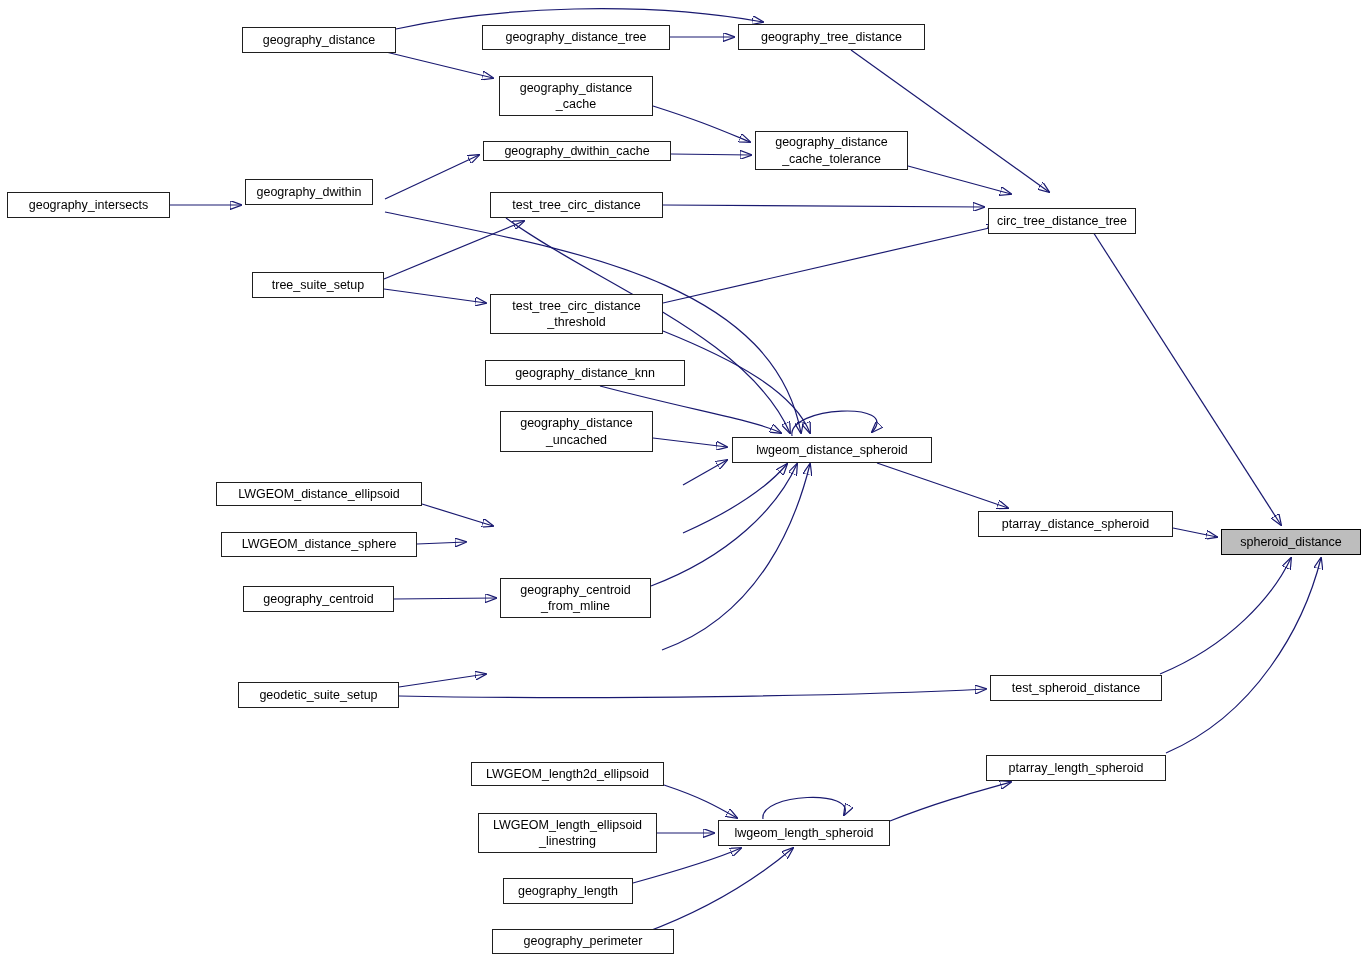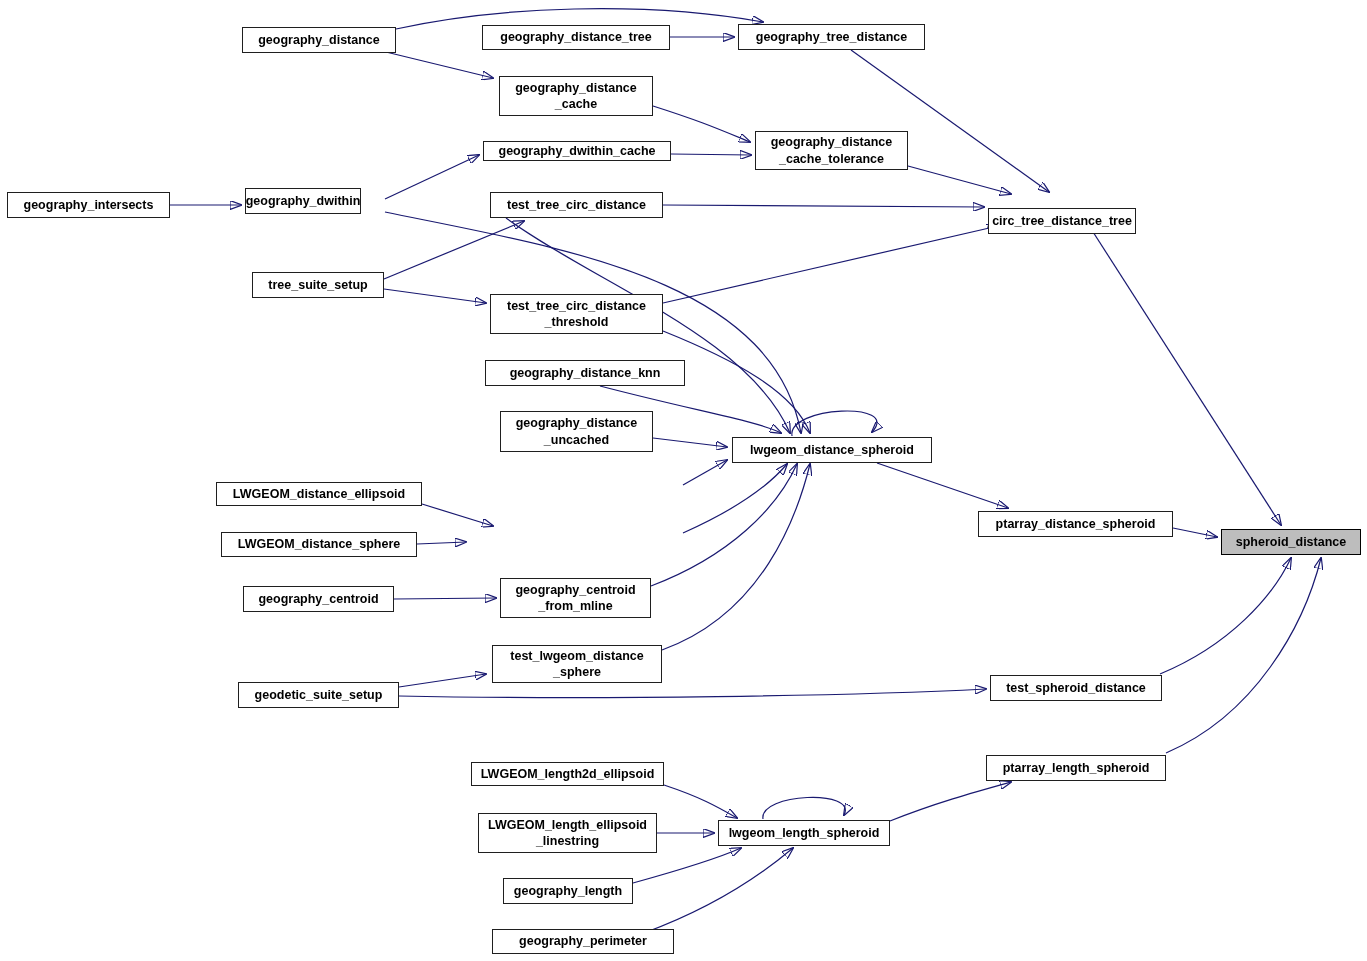--- a/index.html
+++ b/index.html
@@ -35,21 +35,20 @@
     color: #000000;
     font-size: 12.5px;
     line-height: 1.3;
     display: flex;
     align-items: center;
     justify-content: center;
     text-align: center;
     white-space: pre-line;
     cursor: pointer;
     z-index: 2;
-    font-weight: bold;
   }
   .node.hl {
     background: #bdbdbd;
     border: 1.4px solid #000000;
     text-align: center;
   }
 </style>
 </head>
 <body>
 
@@ -105,37 +104,35 @@
 
   <div class="node" style="left:242px;top:27px;width:154px;height:26px">geography_distance</div>
   <div class="node" style="left:482px;top:25px;width:188px;height:25px">geography_distance_tree</div>
   <div class="node" style="left:738px;top:24px;width:187px;height:26px">geography_tree_distance</div>
   <div class="node" style="left:499px;top:76px;width:154px;height:40px">geography_distance
 _cache</div>
   <div class="node" style="left:755px;top:131px;width:153px;height:39px">geography_distance
 _cache_tolerance</div>
   <div class="node" style="left:483px;top:141px;width:188px;height:20px">geography_dwithin_cache</div>
   <div class="node" style="left:7px;top:192px;width:163px;height:26px">geography_intersects</div>
-  <div class="node" style="left:245px;top:188px;width:116px;height:26px">geography_dwithin</div>
+  <div class="node" style="left:245px;top:179px;width:128px;height:26px">geography_dwithin</div>
   <div class="node" style="left:490px;top:192px;width:173px;height:26px">test_tree_circ_distance</div>
   <div class="node" style="left:988px;top:208px;width:148px;height:26px">circ_tree_distance_tree</div>
   <div class="node" style="left:252px;top:272px;width:132px;height:26px">tree_suite_setup</div>
   <div class="node" style="left:490px;top:294px;width:173px;height:40px">test_tree_circ_distance
 _threshold</div>
   <div class="node" style="left:485px;top:360px;width:200px;height:26px">geography_distance_knn</div>
   <div class="node" style="left:500px;top:411px;width:153px;height:41px">geography_distance
 _uncached</div>
   <div class="node" style="left:732px;top:437px;width:200px;height:26px">lwgeom_distance_spheroid</div>
   <div class="node" style="left:216px;top:482px;width:206px;height:24px">LWGEOM_distance_ellipsoid</div>
   <div class="node" style="left:221px;top:532px;width:196px;height:25px">LWGEOM_distance_sphere</div>
   <div class="node" style="left:243px;top:586px;width:151px;height:26px">geography_centroid</div>
   <div class="node" style="left:500px;top:578px;width:151px;height:40px">geography_centroid
 _from_mline</div>
-  <div class="node" style="left:492px;top:645px;width:170px;height:38px">test_lwgeom_distance
-_sphere</div>
   <div class="node" style="left:238px;top:682px;width:161px;height:26px">geodetic_suite_setup</div>
   <div class="node" style="left:990px;top:675px;width:172px;height:26px">test_spheroid_distance</div>
   <div class="node" style="left:978px;top:511px;width:195px;height:26px">ptarray_distance_spheroid</div>
   <div class="node hl" style="left:1221px;top:529px;width:140px;height:26px">spheroid_distance</div>
   <div class="node" style="left:986px;top:755px;width:180px;height:26px">ptarray_length_spheroid</div>
   <div class="node" style="left:471px;top:762px;width:193px;height:24px">LWGEOM_length2d_ellipsoid</div>
   <div class="node" style="left:478px;top:813px;width:179px;height:40px">LWGEOM_length_ellipsoid
 _linestring</div>
   <div class="node" style="left:718px;top:820px;width:172px;height:26px">lwgeom_length_spheroid</div>
   <div class="node" style="left:503px;top:878px;width:130px;height:26px">geography_length</div>

